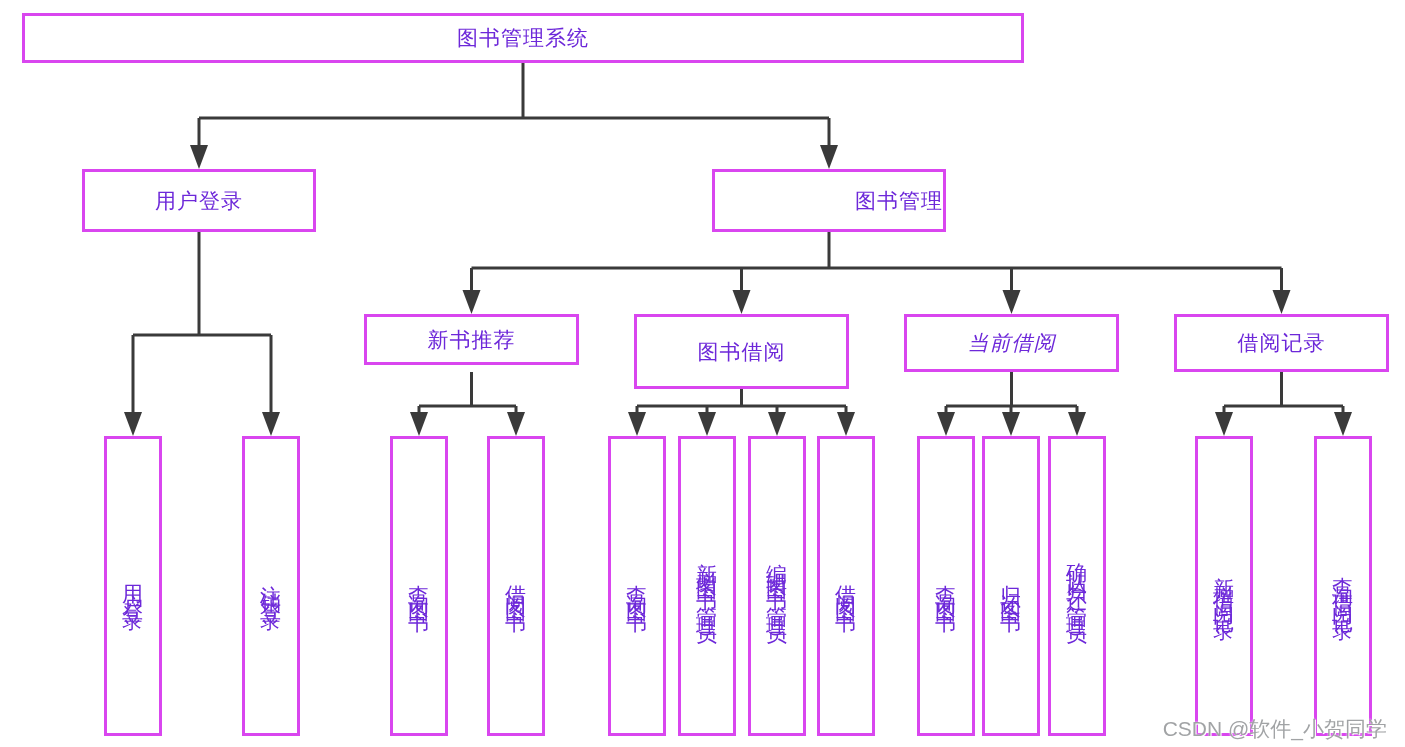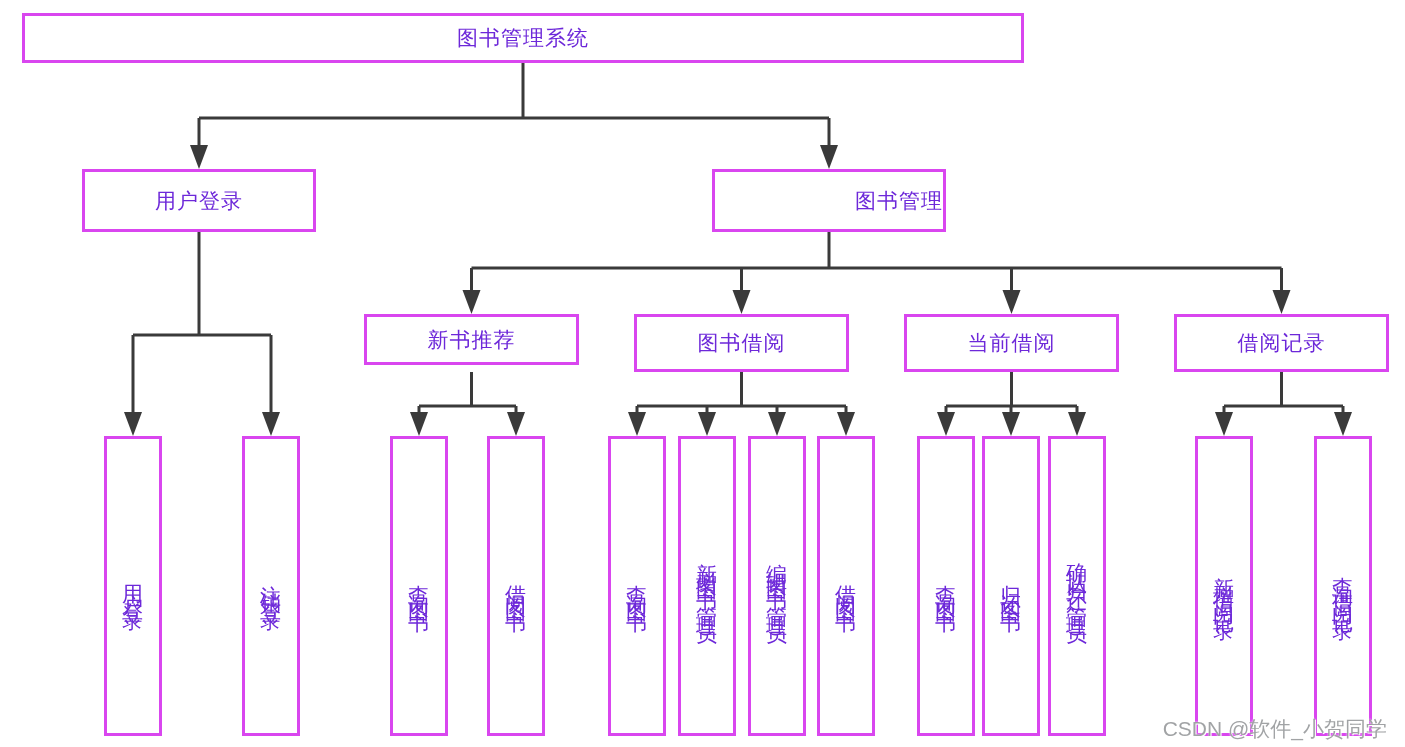--- a/index.html
+++ b/index.html
@@ -77,24 +77,24 @@
 <div class="box" style="left:82px;top:169px;width:234px;height:63px;">
   <span class="hlabel">用户登录</span>
 </div>
 <div class="box" style="left:712px;top:169px;width:234px;height:63px;justify-content:flex-end;">
   <span class="hlabel">图书管理</span>
 </div>
 
 <div class="box" style="left:364px;top:314px;width:215px;height:51px;">
   <span class="hlabel">新书推荐</span>
 </div>
-<div class="box" style="left:634px;top:314px;width:215px;height:58px;">
+<div class="box" style="left:634px;top:314px;width:215px;height:75px;">
   <span class="hlabel">图书借阅</span>
 </div>
-<div class="box" style="left:904px;top:314px;width:215px;height:58px;">
+<div class="box" style="left:904px;top:314px;width:215px;height:58px;font-style:italic;">
   <span class="hlabel">当前借阅</span>
 </div>
 <div class="box" style="left:1174px;top:314px;width:215px;height:58px;">
   <span class="hlabel">借阅记录</span>
 </div>
 
 <div class="box" style="left:104px;top:436px;width:58px;height:300px;">
   <span class="vlabel">用户登录</span>
 </div>
 <div class="box" style="left:242px;top:436px;width:58px;height:300px;">

